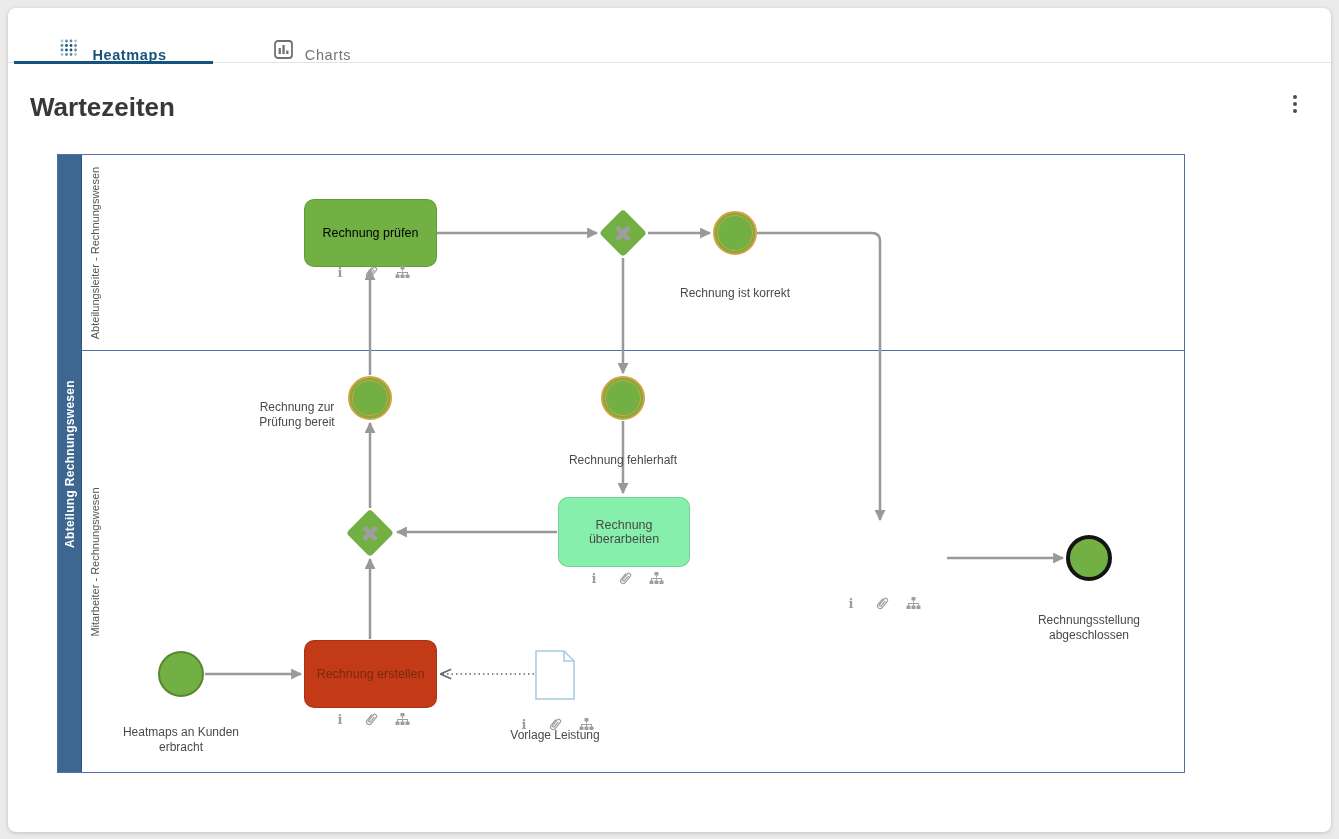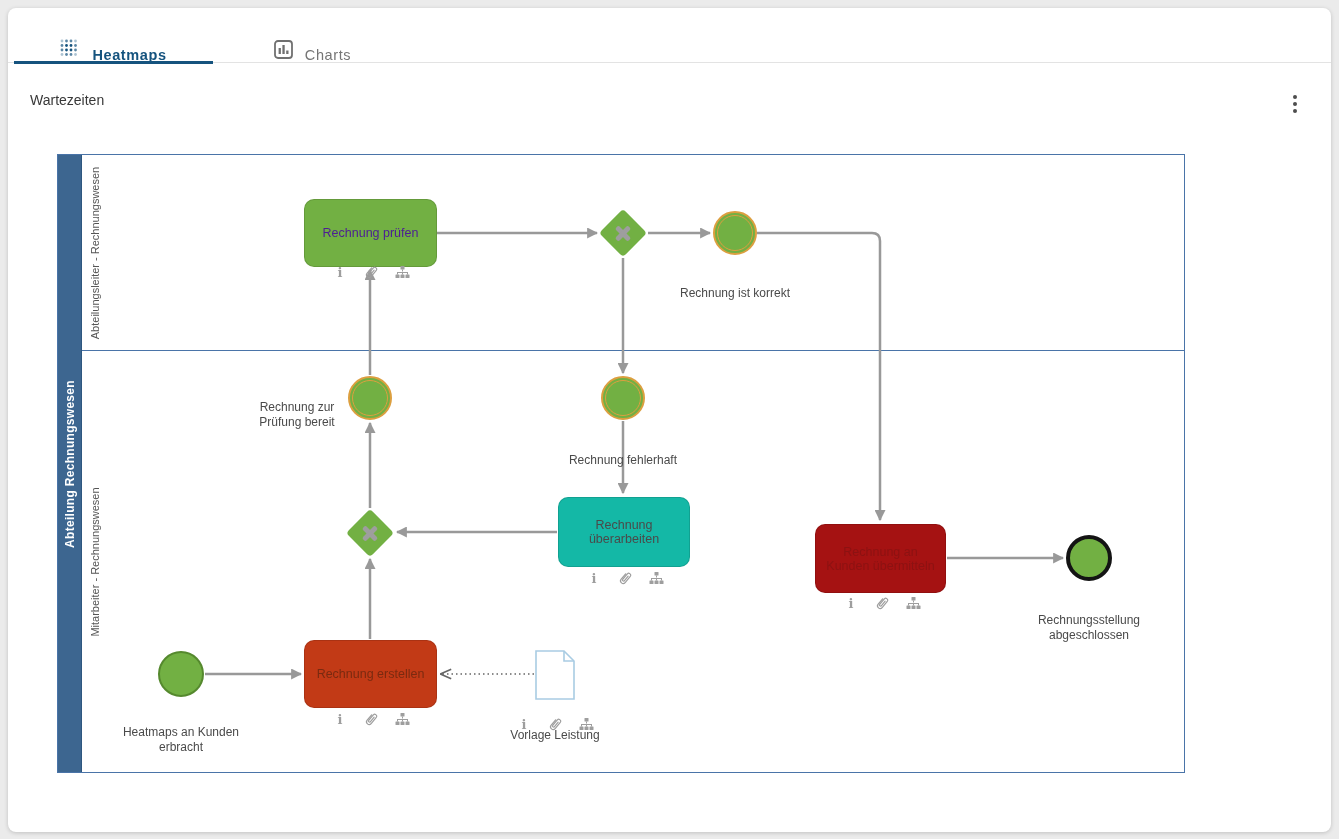--- a/index.html
+++ b/index.html
@@ -15,22 +15,22 @@
     border-bottom:1px solid #e3e3e3; display:flex; }
   .tab { position:relative; width:199px; height:55px; display:flex;
     align-items:flex-end; justify-content:center; gap:12px; cursor:pointer; }
   .tab:first-child { margin-left:6px; }
   .tab-label { font-size:14.5px; letter-spacing:.6px; color:#757575; }
   .tab.active .tab-label { color:#15537e; font-weight:700; }
   .underline { position:absolute; left:0; bottom:-1px; width:100%; height:3px;
     background:#15537e; }
 
   
-  .page-title { position:absolute; left:22px; top:84px; font-size:14px;
-    font-weight:400; color:#383838; }
+  .page-title { position:absolute; left:22px; top:84px; font-size:26px;
+    font-weight:700; color:#383838; }
   .kebab { position:absolute; right:26px; top:86px; width:20px; height:22px;
     display:flex; flex-direction:column; align-items:center; gap:3px;
     cursor:pointer; padding-top:1px; }
   .kebab .dot { width:4px; height:4px; border-radius:50%; background:#4d4d4d; }
 
   
   .diagram { position:absolute; left:0; top:0; width:1339px; height:839px;
     pointer-events:none; }
   .diagram .node, .diagram .attr-icons, .diagram .pool { pointer-events:auto; }
 
@@ -178,27 +178,26 @@
       <path d="M557 532 L397 532" marker-end="url(#arr)"></path>
       <path d="M370 508 L370 423" marker-end="url(#arr)"></path>
       <path d="M370 375 L370 270" marker-end="url(#arr)"></path>
       <path d="M370 639 L370 559" marker-end="url(#arr)"></path>
       <path d="M205 674 L301 674" marker-end="url(#arr)"></path>
       <path d="M947 558 L1063 558" marker-end="url(#arr)"></path>
     </g>
     <path d="M534 674 L441 674" fill="none" stroke="#666" stroke-width="1.4" stroke-dasharray="1.5 3" marker-end="url(#openarr)"></path>
   </svg>
 
-  <div class="node task" style="left: 304px; top: 199px; width: 133px; height: 68px; background-color: rgb(114, 176, 67); color: #4c1d95;">Rechnung prüfen</div>
-
-  <div class="node task" style="left: 558px; top: 497px; width: 132px; height: 70px; background-color: #14b8a6; color: rgb(74, 74, 74);">Rechnung überarbeiten</div>
+  <div class="node task" style="left: 304px; top: 199px; width: 133px; height: 68px; background-color: rgb(114, 176, 67); color: #000000;">Rechnung prüfen</div>
+
+  <div class="node task" style="left: 558px; top: 497px; width: 132px; height: 70px; background-color: #86efac; color: rgb(74, 74, 74);">Rechnung überarbeiten</div>
 
   <div class="node task" style="left: 304px; top: 640px; width: 133px; height: 68px; background-color: rgb(194, 58, 22); color: rgb(122, 42, 16);">Rechnung erstellen</div>
 
-  <div class="node task" style="left: 815px; top: 524px; width: 131px; height: 69px; background-color: rgb(165, 18, 18); color: rgb(140, 18, 18);">Rechnung an Kunden übermitteln</div>
 
   <div class="node gateway" style="left:599px;top:209px;">
     <span class="diamond"></span>
     <span class="xbar a"></span>
     <span class="xbar b"></span>
   </div>
   <div class="node gateway" style="left:346px;top:509px;">
     <span class="diamond"></span>
     <span class="xbar a"></span>
     <span class="xbar b"></span>

